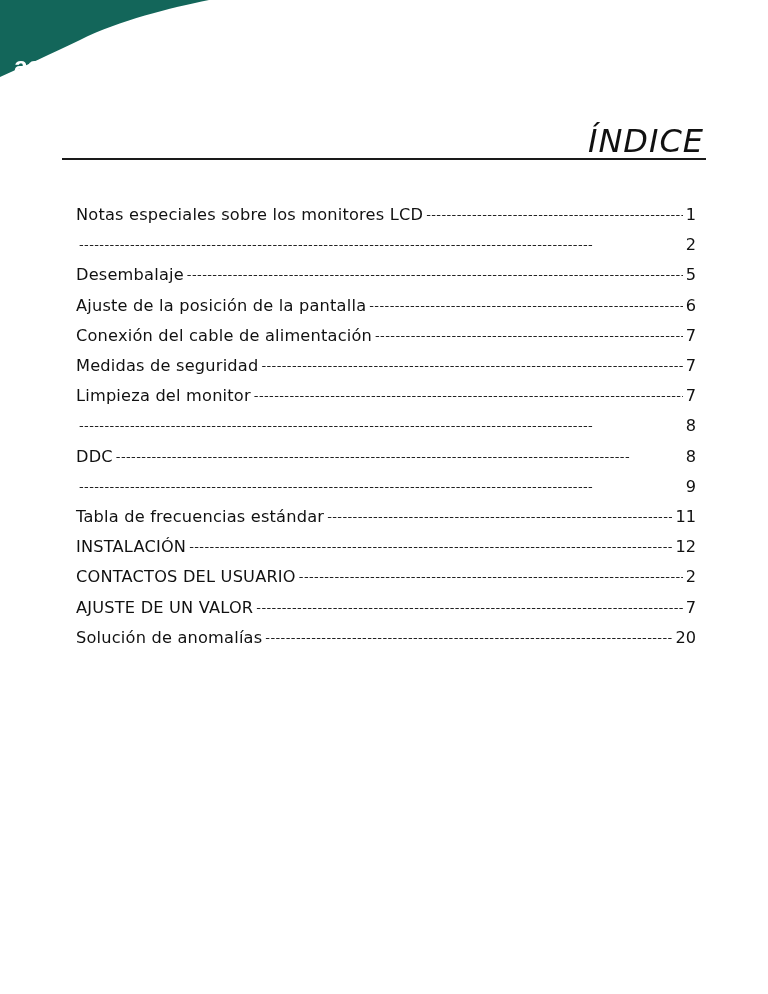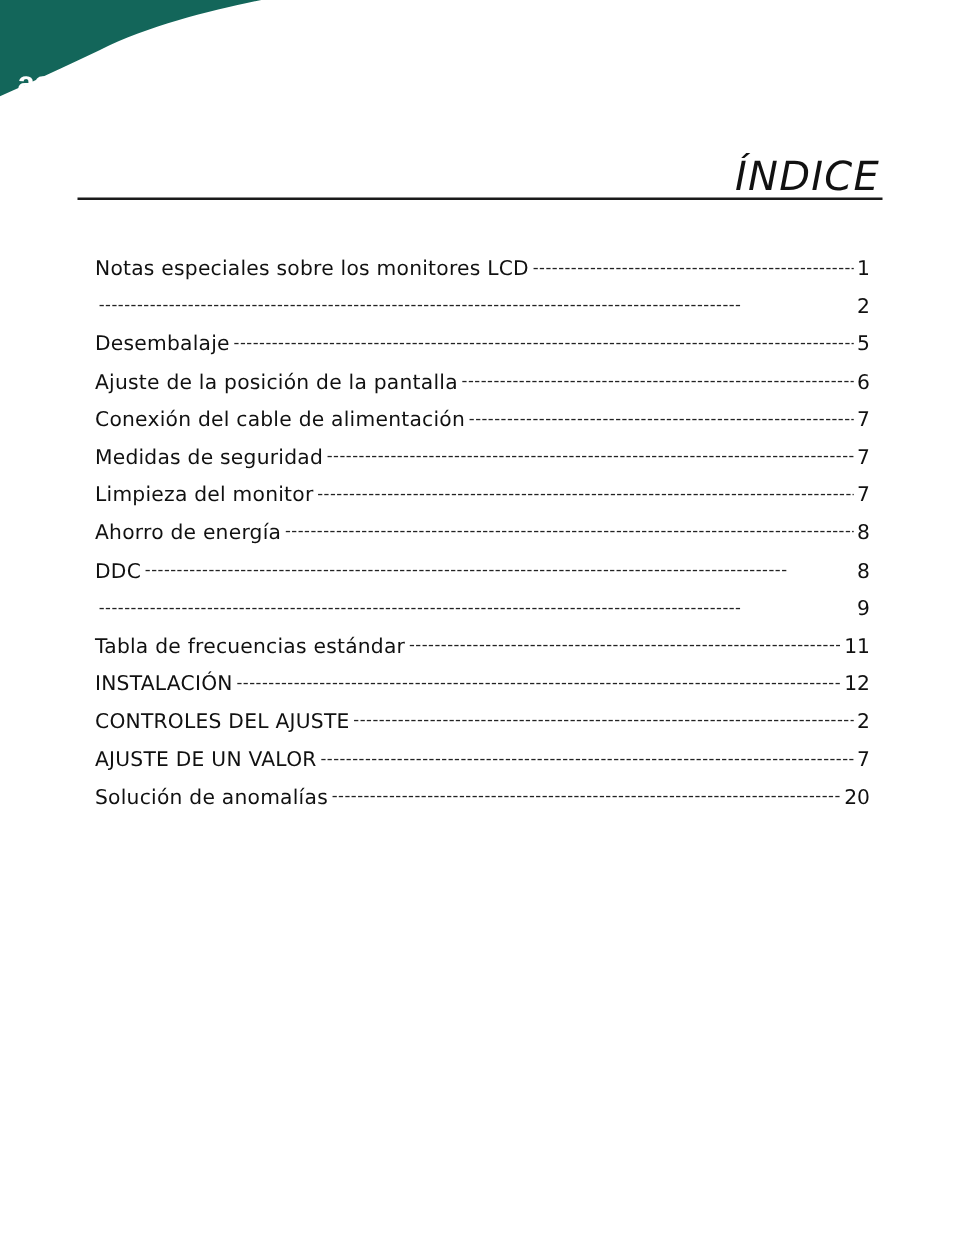--- a/index.html
+++ b/index.html
@@ -72,21 +72,20 @@
       <span class="label">Medidas de seguridad</span>
       <span class="dots">-----------------------------------------------------------------------------------------------------</span>
       <span class="page">7</span>
     </div>
   <div class="row">
       <span class="label">Limpieza del monitor</span>
       <span class="dots">-----------------------------------------------------------------------------------------------------</span>
       <span class="page">7</span>
     </div>
   <div class="row">
-      <span class="label">Ahorro de energía</span>
       <span class="dots">-----------------------------------------------------------------------------------------------------</span>
       <span class="page">8</span>
     </div>
   <div class="row">
       <span class="label">DDC</span>
       <span class="dots">-----------------------------------------------------------------------------------------------------</span>
       <span class="page">8</span>
     </div>
   <div class="row">
       <span class="dots">-----------------------------------------------------------------------------------------------------</span>
@@ -96,21 +95,21 @@
       <span class="label">Tabla de frecuencias estándar</span>
       <span class="dots">-----------------------------------------------------------------------------------------------------</span>
       <span class="page">11</span>
     </div>
   <div class="row">
       <span class="label">INSTALACIÓN</span>
       <span class="dots">-----------------------------------------------------------------------------------------------------</span>
       <span class="page">12</span>
     </div>
   <div class="row">
-      <span class="label">CONTROLES DEL AJUSTE</span>
+      <span class="label">CONTACTOS DEL USUARIO</span>
       <span class="dots">-----------------------------------------------------------------------------------------------------</span>
       <span class="page">2</span>
     </div>
   <div class="row">
       <span class="label">AJUSTE DE UN VALOR</span>
       <span class="dots">-----------------------------------------------------------------------------------------------------</span>
       <span class="page">7</span>
     </div>
   <div class="row">
       <span class="label">Solución de anomalías</span>

